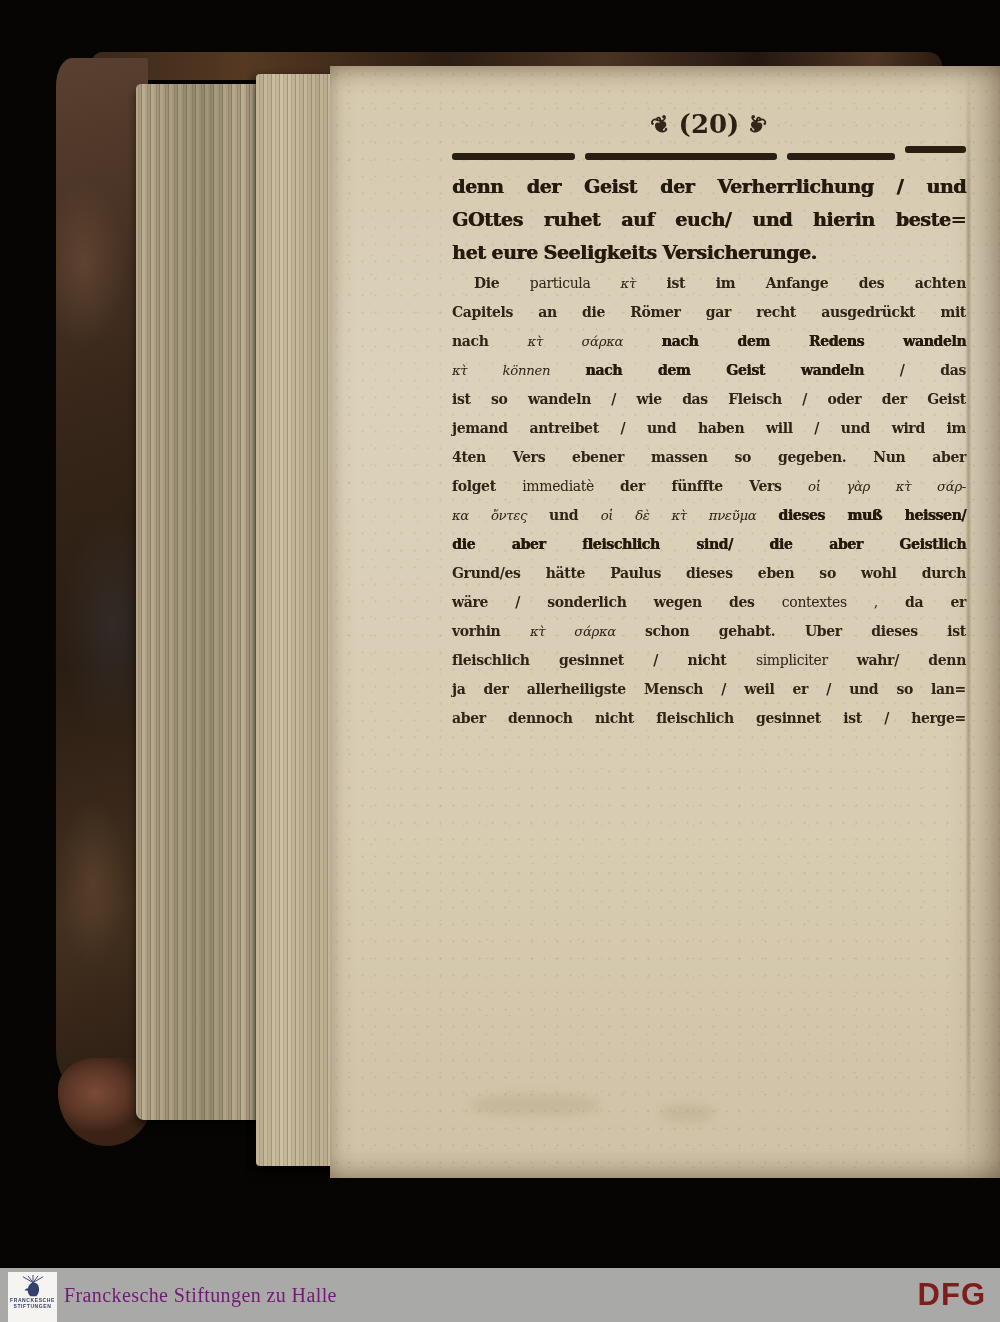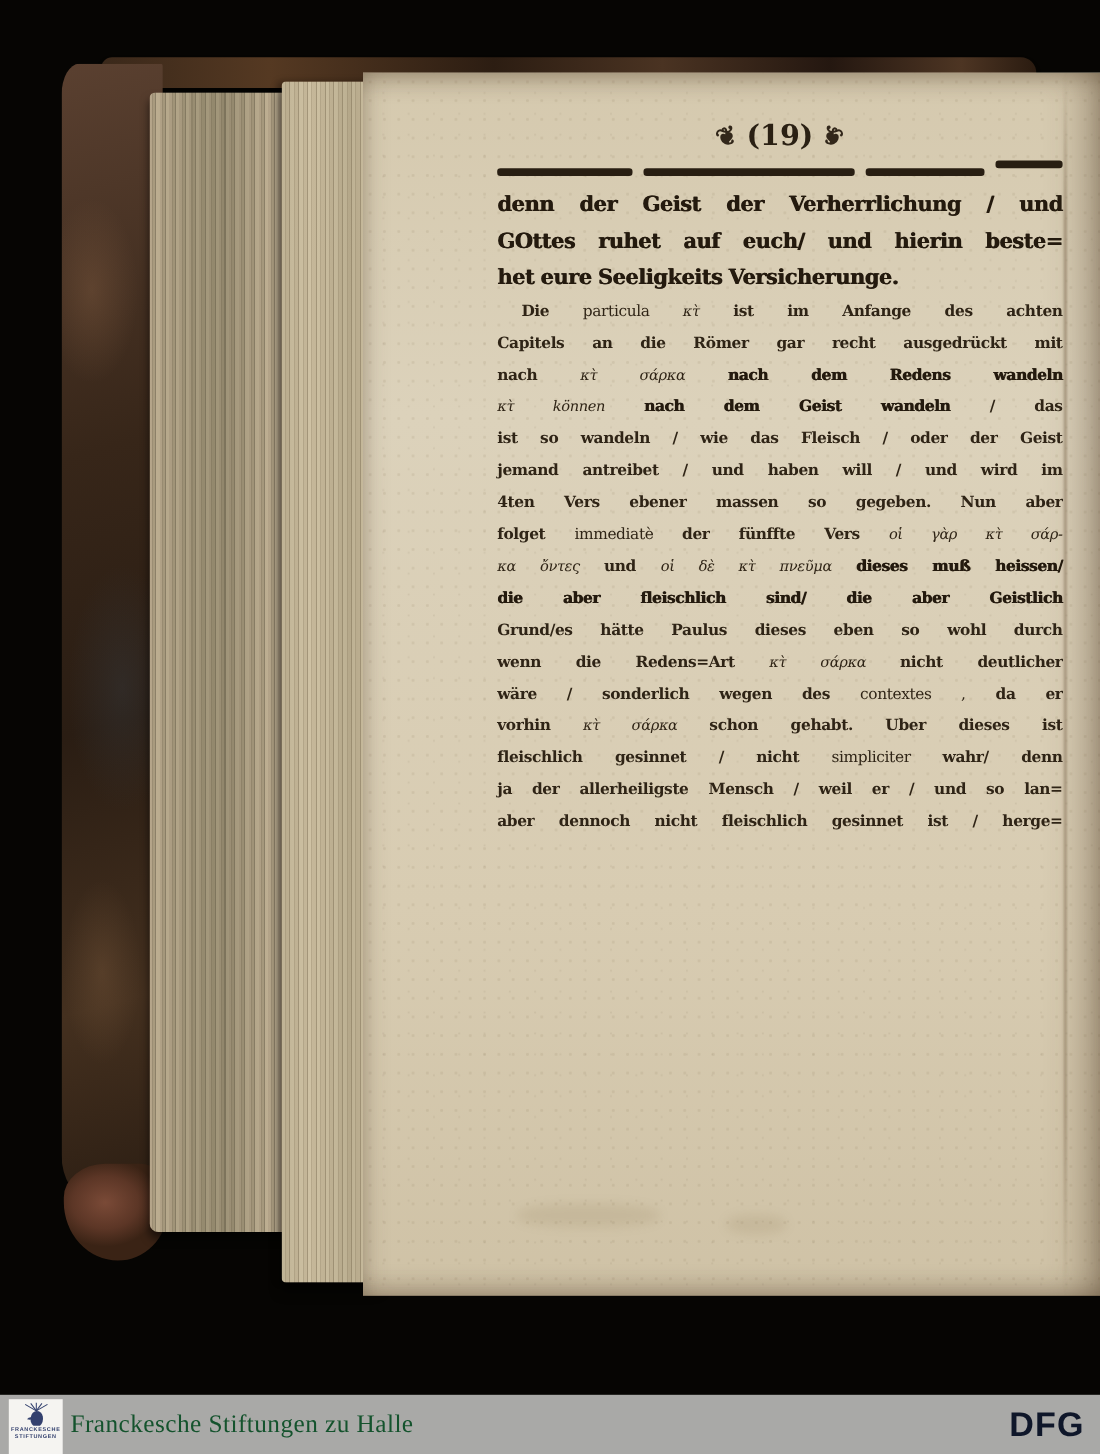--- a/index.html
+++ b/index.html
@@ -103,45 +103,45 @@
     position:absolute;left:0;top:1268px;width:1000px;height:54px;z-index:10;
     background:#a9a9a7;
   }
   .logo-box{
     position:absolute;left:8px;top:4px;width:49px;height:50px;background:#f5f4f1;
     display:flex;flex-direction:column;align-items:center;justify-content:flex-start;padding-top:3px;box-sizing:border-box;
   }
   .logo-caption{font-family:"Liberation Sans",sans-serif;font-size:5px;line-height:6px;letter-spacing:.6px;color:#33406e;text-align:center;font-weight:700;}
   .inst-name{
     position:absolute;left:64px;top:0;height:54px;display:flex;align-items:center;
-    font-family:"Liberation Serif",serif;font-size:23px;letter-spacing:.4px;color:#14532d;
+    font-family:"Liberation Serif",serif;font-size:20px;letter-spacing:.4px;color:#701a75;
   }
   .dfg{
     position:absolute;right:14px;top:0;height:54px;display:flex;align-items:center;
-    font-family:"Liberation Sans",sans-serif;font-weight:700;font-size:31px;letter-spacing:1px;color:#0f172a;
+    font-family:"Liberation Sans",sans-serif;font-weight:700;font-size:31px;letter-spacing:1px;color:#7f1d1d;
   }
 </style>
 </head>
 <body>
 
 <div class="top-leather"></div>
 <div class="spine-leather"></div>
 <div class="spine-foot"></div>
 <div class="fan1"></div>
 <div class="fan2"></div>
 
 <div class="page">
   <div class="page-crease"></div>
   <div class="ghost g1"></div>
   <div class="ghost g2"></div>
 
   <div class="text-block">
     <div class="page-header">
       <span class="orn left">❦</span>
-      <span>(19)</span>
+      <span>(20)</span>
       <span class="orn right">❦</span>
     </div>
     <div class="header-rule">
       <div class="rseg s1"></div>
       <div class="rseg s2"></div>
       <div class="rseg s3"></div>
       <div class="rseg s4"></div>
     </div>
     <div class="lines">
         <div class="tl lead"><span class="sg-b">denn der Geist der Verherrlichung / und</span></div>
@@ -151,21 +151,20 @@
         <div class="tl"><span class="sg-f">Capitels an die Römer gar recht ausgedrückt mit</span></div>
         <div class="tl"><span class="sg-f">nach </span><span class="sg-g">κτ̀ σάρκα </span><span class="sg-b">nach dem Redens wandeln</span></div>
         <div class="tl"><span class="sg-g">κτ̀ können </span><span class="sg-b">nach dem Geist wandeln</span><span class="sg-f"> / das</span></div>
         <div class="tl"><span class="sg-f">ist so wandeln / wie das Fleisch / oder der Geist</span></div>
         <div class="tl"><span class="sg-f">jemand antreibet / und haben will / und wird im</span></div>
         <div class="tl"><span class="sg-f">4ten Vers ebener massen so gegeben. Nun aber</span></div>
         <div class="tl"><span class="sg-f">folget </span><span class="sg-r">immediatè </span><span class="sg-f">der fünffte Vers </span><span class="sg-g">οἱ γὰρ κτ̀ σάρ-</span></div>
         <div class="tl"><span class="sg-g">κα ὄντες </span><span class="sg-f">und </span><span class="sg-g">οἱ δὲ κτ̀ πνεῦμα </span><span class="sg-b">dieses muß heissen/</span></div>
         <div class="tl"><span class="sg-b">die aber fleischlich sind/ die aber Geistlich</span></div>
         <div class="tl"><span class="sg-f">Grund/es hätte Paulus dieses eben so wohl durch</span></div>
-        <div class="tl"><span class="sg-f">wenn die Redens=Art </span><span class="sg-g">κτ̀ σάρκα </span><span class="sg-f">nicht deutlicher</span></div>
         <div class="tl"><span class="sg-f">wäre / sonderlich wegen des </span><span class="sg-r">contextes ,</span><span class="sg-f"> da er</span></div>
         <div class="tl"><span class="sg-f">vorhin </span><span class="sg-g">κτ̀ σάρκα </span><span class="sg-f">schon gehabt.  Uber dieses ist</span></div>
         <div class="tl"><span class="sg-f">fleischlich gesinnet / nicht </span><span class="sg-r">simpliciter </span><span class="sg-f">wahr/ denn</span></div>
         <div class="tl"><span class="sg-f">ja der allerheiligste Mensch / weil er / und so lan=</span></div>
         <div class="tl"><span class="sg-f">aber dennoch nicht fleischlich gesinnet ist / herge=</span></div>
         <div class="tl"></div>
       </div>
   </div>
 </div>
 

